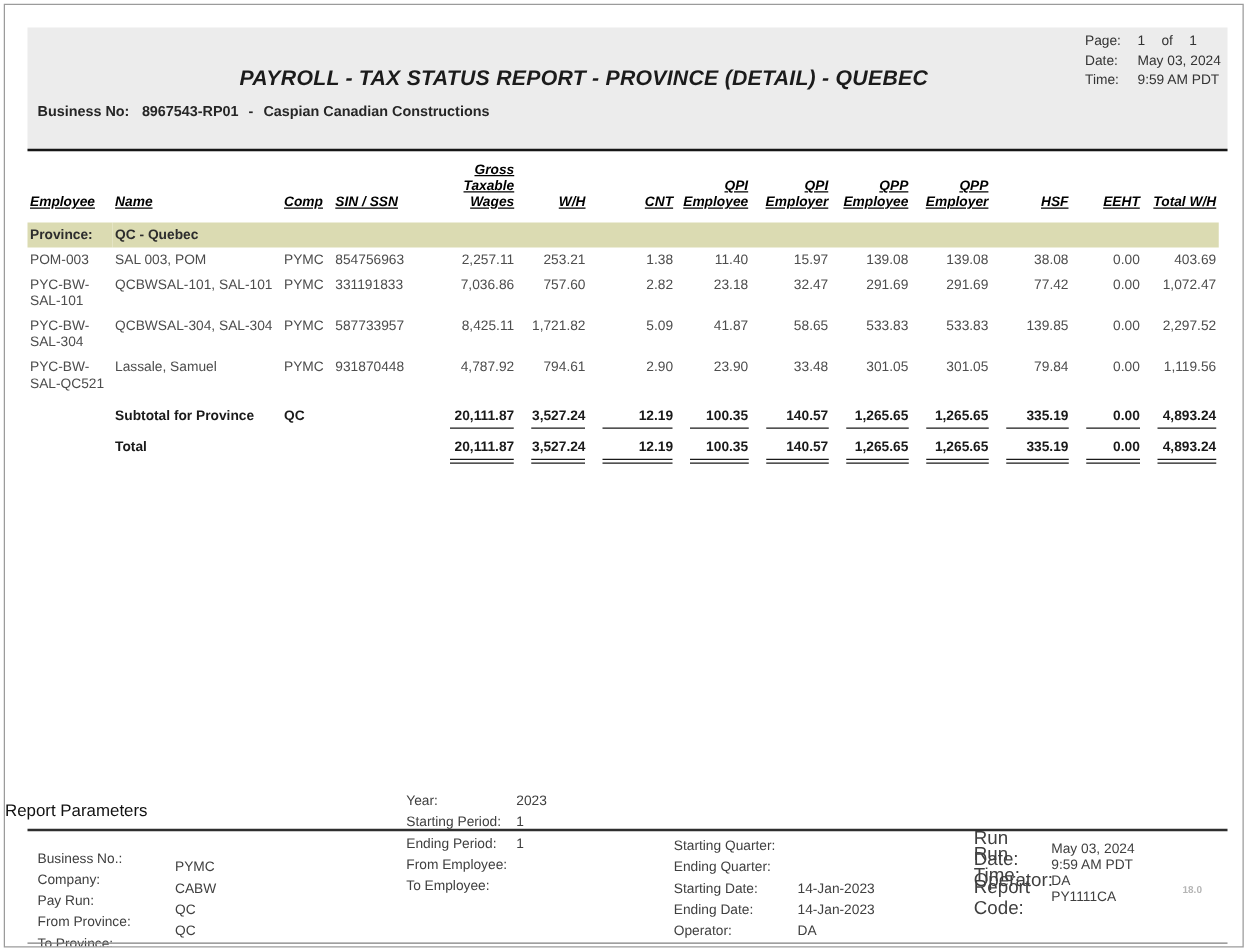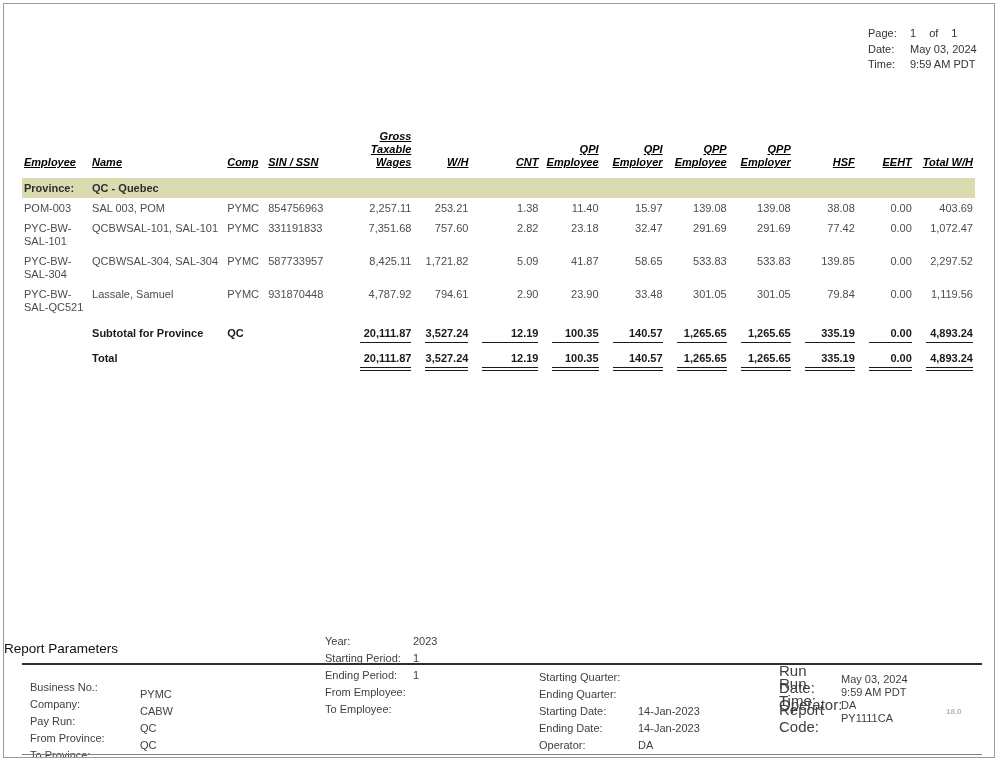--- a/index.html
+++ b/index.html
@@ -49,20 +49,26 @@
   .pcol4 .prow{height:13px;}
   .pcol1 .plabel{width:110px;margin-top:20px;} .pcol2 .plabel{width:88px;} .pcol3 .plabel{width:99px;}
   .pcol4 .plabel{width:62px;font-size:15px;}
   .version{position:absolute;left:942px;top:703px;font-size:8px;color:#b5b5b5;font-weight:bold;}
 </style>
 </head>
 <body>
 
 <div class="page">
 
+  <div class="band">
+    <div class="report-title">PAYROLL - TAX STATUS REPORT - PROVINCE (DETAIL) - QUEBEC</div>
+    <div class="biz-line">
+      <span>Business No:</span><span class="sp1">8967543-RP01</span><span class="sp2">-</span><span>Caspian Canadian Constructions</span>
+    </div>
+  </div>
 
   <div class="page-info">
     <div class="info-row">
       <span class="info-label">Page:</span>
       <span class="info-val"><span>1</span><span class="of-sep">of</span><span>1</span></span>
     </div>
     <div class="info-row">
       <span class="info-label">Date:</span>
       <span class="info-val">May 03, 2024</span>
     </div>
@@ -163,21 +169,21 @@
         <td class="num">139.08</td>
         <td class="num">38.08</td>
         <td class="num">0.00</td>
         <td class="num">403.69</td>
       </tr>
       <tr>
         <td>PYC-BW-SAL-101</td>
         <td>QCBWSAL-101, SAL-101</td>
         <td>PYMC</td>
         <td>331191833</td>
-        <td class="num">7,351.68</td>
+        <td class="num">7,036.86</td>
         <td class="num">757.60</td>
         <td class="num">2.82</td>
         <td class="num">23.18</td>
         <td class="num">32.47</td>
         <td class="num">291.69</td>
         <td class="num">291.69</td>
         <td class="num">77.42</td>
         <td class="num">0.00</td>
         <td class="num">1,072.47</td>
       </tr>

